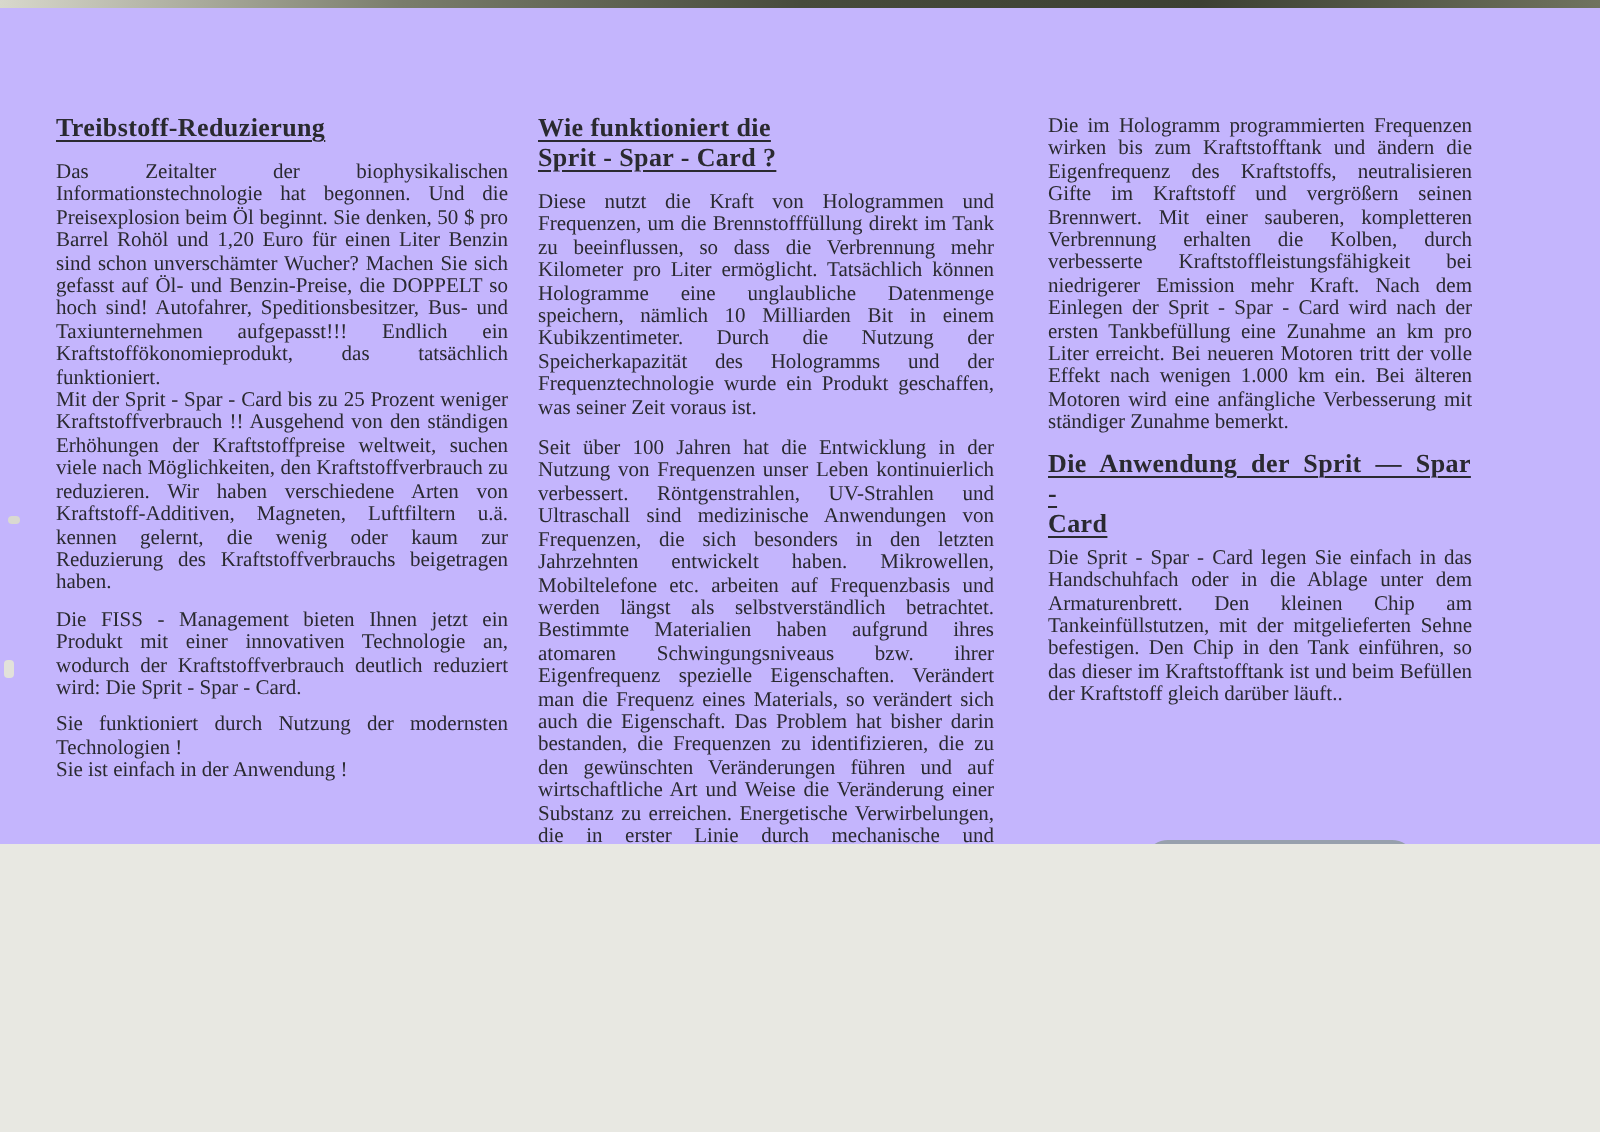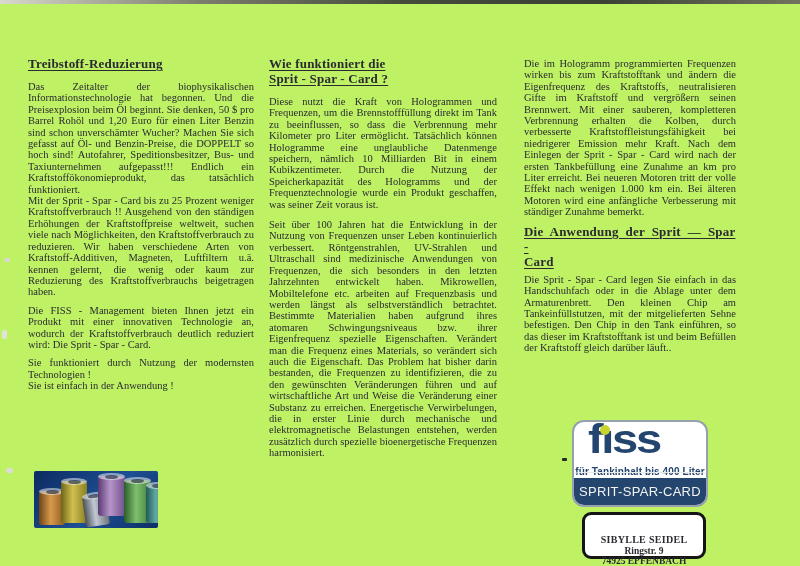--- a/index.html
+++ b/index.html
@@ -1,17 +1,17 @@
 <!DOCTYPE html>
 <html><head>
 <meta charset="utf-8">
 <style>
   html,body{margin:0;padding:0;}
   body{width:800px;height:566px;background:#e8e8e2;}
-  .page{position:relative;width:800px;height:566px;background:#bef264;overflow:hidden;
+  .page{position:relative;width:800px;height:422px;background:#c4b5fd;overflow:hidden;
         font-family:"Liberation Serif",serif;color:#2a2a30;}
   .edge-top{position:absolute;top:0;left:0;width:800px;height:4px;
         background:linear-gradient(90deg,#d8d8cc 0%,#7a7d6c 25%,#474b3c 50%,#3c4033 75%,#70735f 100%);}
   .col{position:absolute;top:56px;font-size:10.5px;line-height:11.4px;text-align:justify;}
   #col1{left:28px;width:226px;}
   #col2{left:269px;width:228px;}
   #col3{left:508px;top:58px;width:212px;margin-left:16px;}
   .col p{margin:0;}
   .col p.gap{margin-top:7px;}
   #col2 p.gap{margin-top:9px;}

